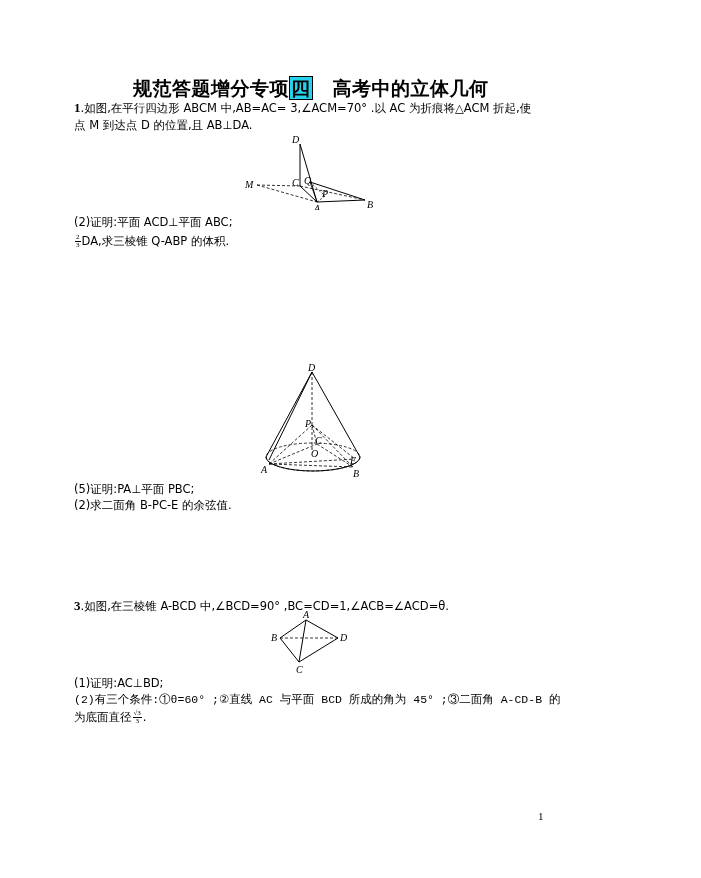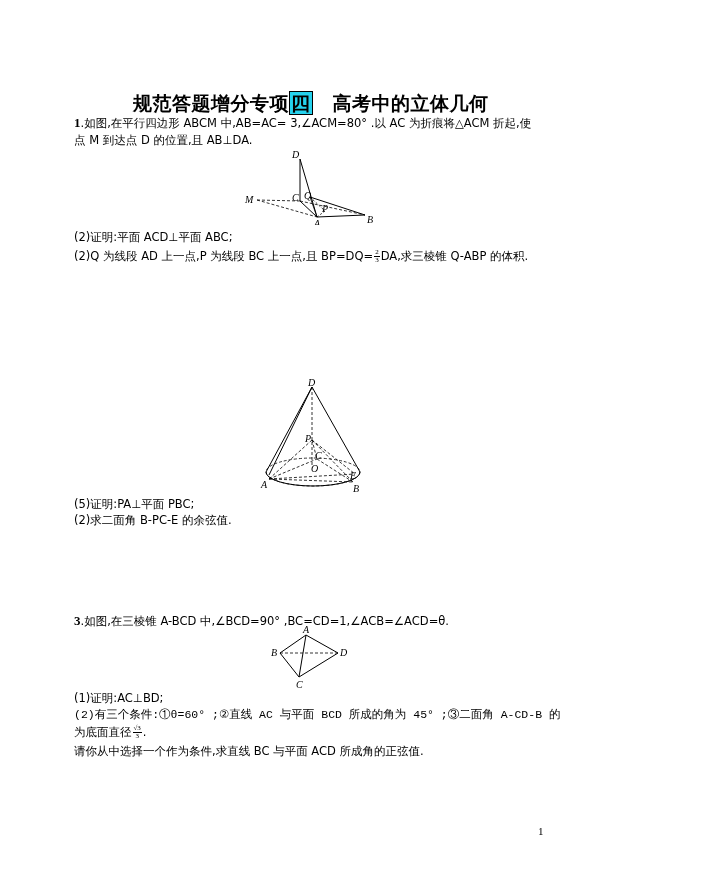--- a/index.html
+++ b/index.html
@@ -1,18 +1,18 @@
 <!DOCTYPE html>
 <html><head>
 <meta charset="utf-8">
 <style>
   html, body { margin: 0; padding: 0; background: #ffffff; }
   body { width: 701px; height: 878px; position: relative; overflow: hidden;
          font-family: "DejaVu Serif", "Liberation Serif", serif; color: #000; }
-  .page { position: absolute; left: 0; top: 15px; width: 701px; height: 678px; }
+  .page { position: absolute; left: 0; top: 0; width: 701px; height: 678px; }
   .title { position: absolute; left: 133px; top: 76px; font-size: 19px; font-weight: bold;
            font-family: "DejaVu Sans", sans-serif; letter-spacing: 0.5px; white-space: nowrap; }
   .title .hl { background: #25d2ee; border: 1px solid #000; padding: 0 1px; }
   .title .gap { display: inline-block; width: 20px; }
   .line { position: absolute; left: 74px; font-size: 11.5px; line-height: 16px; white-space: nowrap;
           font-family: "DejaVu Sans", sans-serif; }
   .num { font-weight: bold; font-family: "Liberation Serif", serif; font-size: 13px; }
   .frac { display: inline-block; vertical-align: middle; text-align: center; font-size: 7px; line-height: 7px;
           font-family: "Liberation Serif", serif; margin: 0 1px; }
   .frac span { display: block; }
@@ -25,21 +25,21 @@
 </head>
 <body>
 
 <div class="page">
 
   <div class="title">
     <span>规范答题增分专项</span><span class="hl">四</span><span class="gap"></span><span>高考中的立体几何</span>
   </div>
 
   <div class="line" style="top:100px;">
-    <span class="num">1</span><span>.如图,在平行四边形 ABCM 中,AB=AC= 3,∠ACM=80° .以 AC 为折痕将△ACM 折起,使</span>
+    <span class="num">1</span><span>.如图,在平行四边形 ABCM 中,AB=AC= 3,∠ACM=70° .以 AC 为折痕将△ACM 折起,使</span>
   </div>
   <div class="line" style="top:117px;">点 M 到达点 D 的位置,且 AB⊥DA.</div>
 
   <svg class="fig" style="left:240px; top:130px;" width="140" height="80">
     <line x1="60" y1="14" x2="60" y2="56" stroke="#000" stroke-width="1"></line>
     <line x1="60" y1="14" x2="77" y2="72" stroke="#000" stroke-width="1"></line>
     <line x1="60" y1="56" x2="77" y2="72" stroke="#000" stroke-width="1"></line>
     <line x1="17" y1="55" x2="60" y2="56" stroke="#000" stroke-width="0.8" stroke-dasharray="3,2"></line>
     <line x1="17" y1="55" x2="77" y2="72" stroke="#000" stroke-width="0.8" stroke-dasharray="3,2"></line>
     <line x1="60" y1="56" x2="125" y2="70" stroke="#000" stroke-width="0.8" stroke-dasharray="3,2"></line>
@@ -52,21 +52,21 @@
     <text x="52" y="56">C</text>
     <text x="64" y="54">Q</text>
     <text x="5" y="58">M</text>
     <text x="82" y="67">P</text>
     <text x="74" y="82">A</text>
     <text x="127" y="78">B</text>
   </svg>
 
   <div class="line" style="top:214px;">(2)证明:平面 ACD⊥平面 ABC;</div>
   <div class="line" style="top:233px;">
-    <span>(2)Q 为线段 AD 上一点,P 为线段 BC 上一点,且 BP=DQ=</span><span class="frac"><span class="top">2</span><span>3</span></span><span>DA,求三棱锥 Q-ABP 的体积.</span>
+    <span class="frac"><span class="top">2</span><span>3</span></span><span>DA,求三棱锥 Q-ABP 的体积.</span>
   </div>
 
 
   <svg class="fig" style="left:250px; top:360px;" width="130" height="120">
     <ellipse cx="63" cy="97" rx="47" ry="14" fill="none" stroke="#000" stroke-width="0.8" stroke-dasharray="3,2"></ellipse>
     <path d="M16 97 A47 14 0 0 0 110 97" fill="none" stroke="#000" stroke-width="1"></path>
     <line x1="62" y1="12" x2="16" y2="97" stroke="#000" stroke-width="1"></line>
     <line x1="62" y1="12" x2="19" y2="100" stroke="#000" stroke-width="1"></line>
     <line x1="62" y1="12" x2="110" y2="97" stroke="#000" stroke-width="1"></line>
     <line x1="62" y1="12" x2="62" y2="92" stroke="#000" stroke-width="0.8" stroke-dasharray="3,2"></line>
@@ -105,16 +105,15 @@
     <text x="11" y="31">B</text>
     <text x="80" y="31">D</text>
     <text x="36" y="63">C</text>
   </svg>
 
   <div class="line" style="top:675px;">(1)证明:AC⊥BD;</div>
   <div class="line" style="top:692px;font-family:Liberation Mono, monospace;">(2)有三个条件:①θ=60° ;②直线 AC 与平面 BCD 所成的角为 45° ;③二面角 A-CD-B 的</div>
   <div class="line" style="top:709px;">
     <span>为底面直径</span><span class="frac"><span class="top">√3</span><span>3</span></span><span>.</span>
   </div>
-  <div class="line" style="top:728px;">请你从中选择一个作为条件,求直线 BC 与平面 ACD 所成角的正弦值.</div>
 
   <div class="pagenum">1</div>
 </div>
 
 </body></html>

